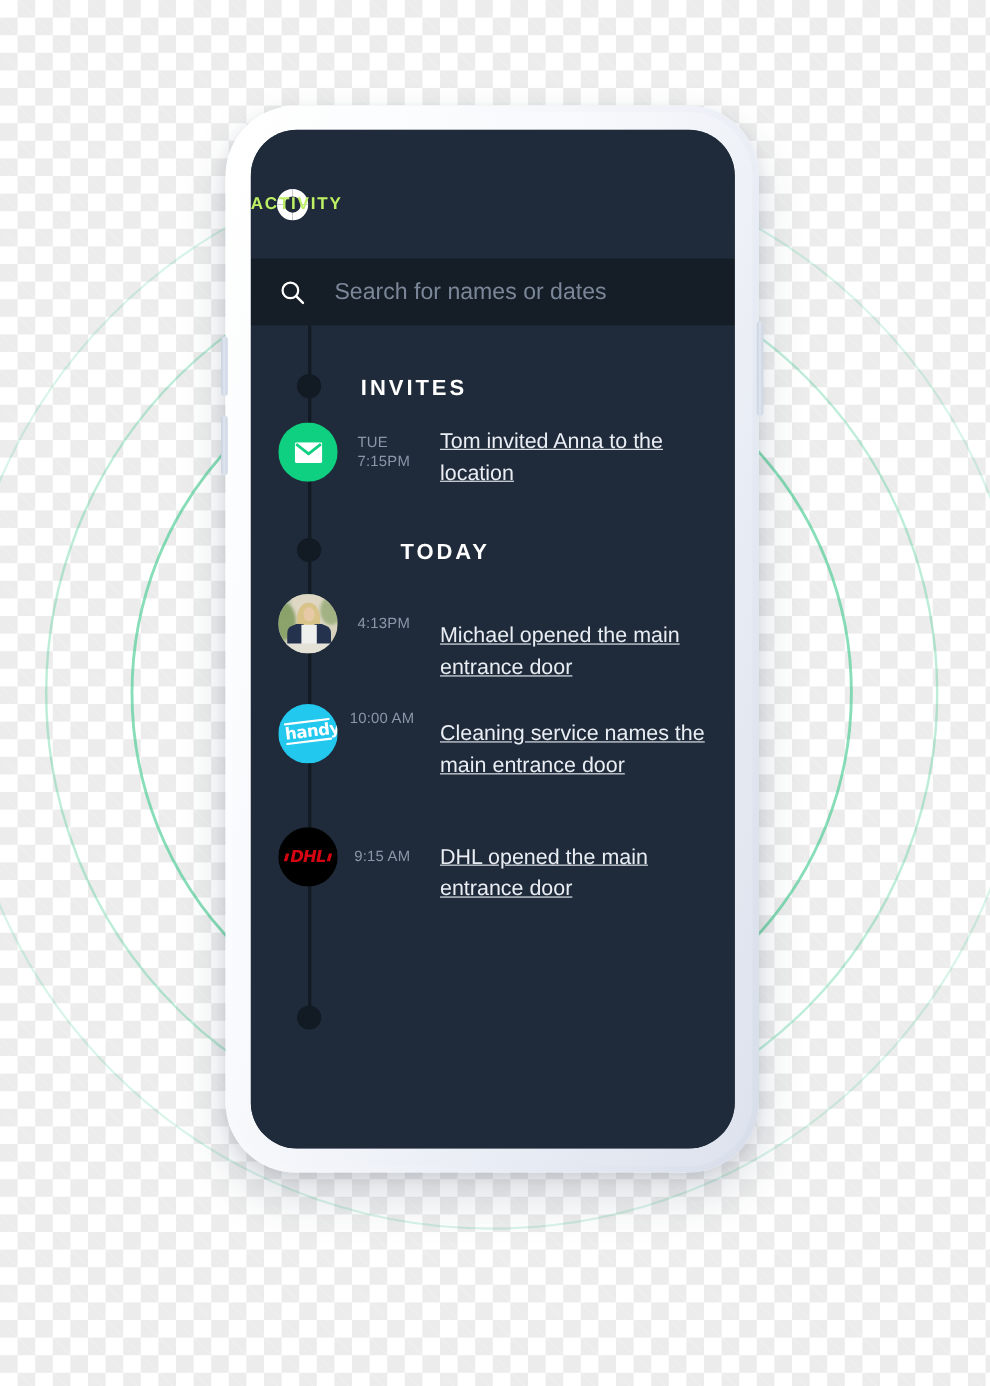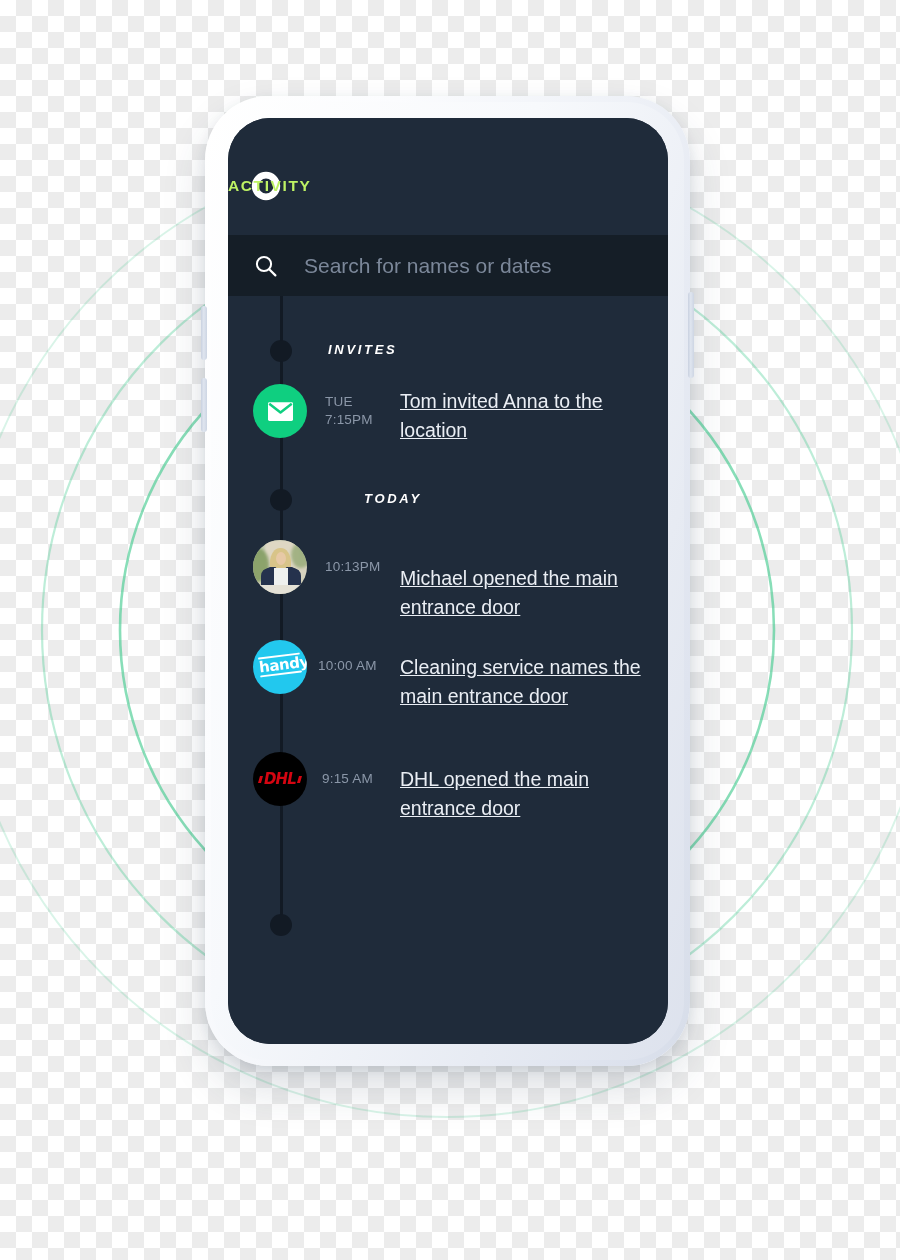--- a/index.html
+++ b/index.html
@@ -160,24 +160,23 @@
     width: 22px;
     height: 22px;
     border-radius: 50%;
     background: #121a24;
   }
 
   .section-head {
     position: absolute;
     left: 100px;
     color: #ffffff;
-    font-size: 13px;
+    font-size: 20px;
     font-weight: bold;
     letter-spacing: 2.7px;
-    font-style: italic;
   }
 
   .feed-row {
     position: absolute;
     left: 0;
     right: 0;
   }
   .row-badge {
     position: absolute;
     left: 25px;
@@ -433,35 +432,35 @@
             <div class="av-wall"></div>
             <div class="av-bushL"></div>
             <div class="av-bushR"></div>
             <div class="av-hair"></div>
             <div class="av-face"></div>
             <div class="av-jacket"></div>
             <div class="av-shirt"></div>
             <div class="av-table"></div>
           </div>
         </div>
-        <div class="row-time" style="left:97px;top:18px;">10:13PM</div>
+        <div class="row-time" style="left:97px;top:18px;">4:13PM</div>
         <div class="row-text" style="top:24px;">Michael opened the main entrance door</div>
       </div>
 
       <div class="feed-row" style="top:344px;">
         <div class="row-badge">
           <div class="handy-wrap">
             <div class="handy-mark">
               <div class="handy-rule"></div>
               <div class="handy-word">handy</div>
               <div class="handy-rule"></div>
             </div>
           </div>
         </div>
-        <div class="row-time" style="left:90px;top:17px;">10:00 AM</div>
+        <div class="row-time" style="left:90px;top:4px;">10:00 AM</div>
         <div class="row-text" style="top:13px;width:262px;">Cleaning service names the main entrance door</div>
       </div>
 
       <div class="feed-row" style="top:456px;">
         <div class="row-badge">
           <div class="dhl-wrap">
             <div class="dhl-mark">
               <span class="dhl-dash small"></span>
               <span class="dhl-word">DHL</span>
               <span class="dhl-dash small"></span>

